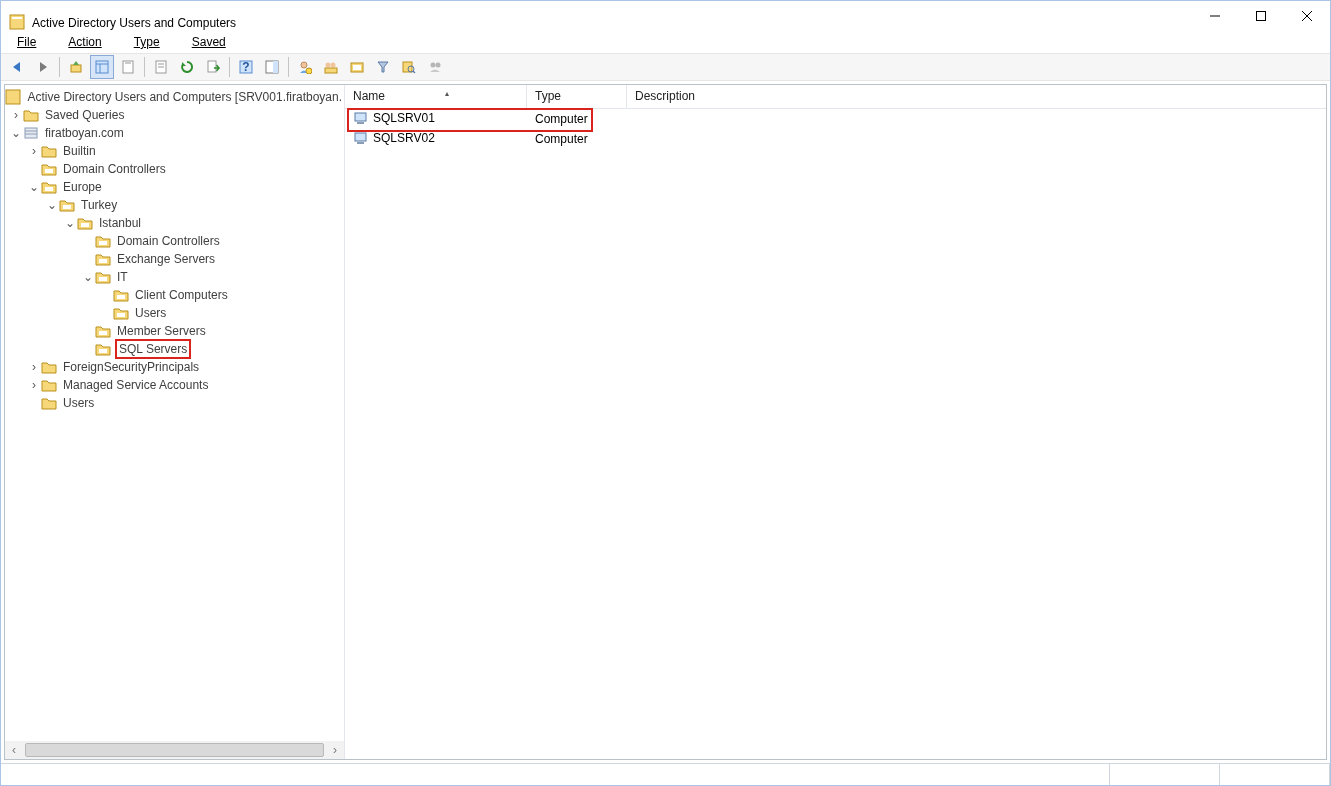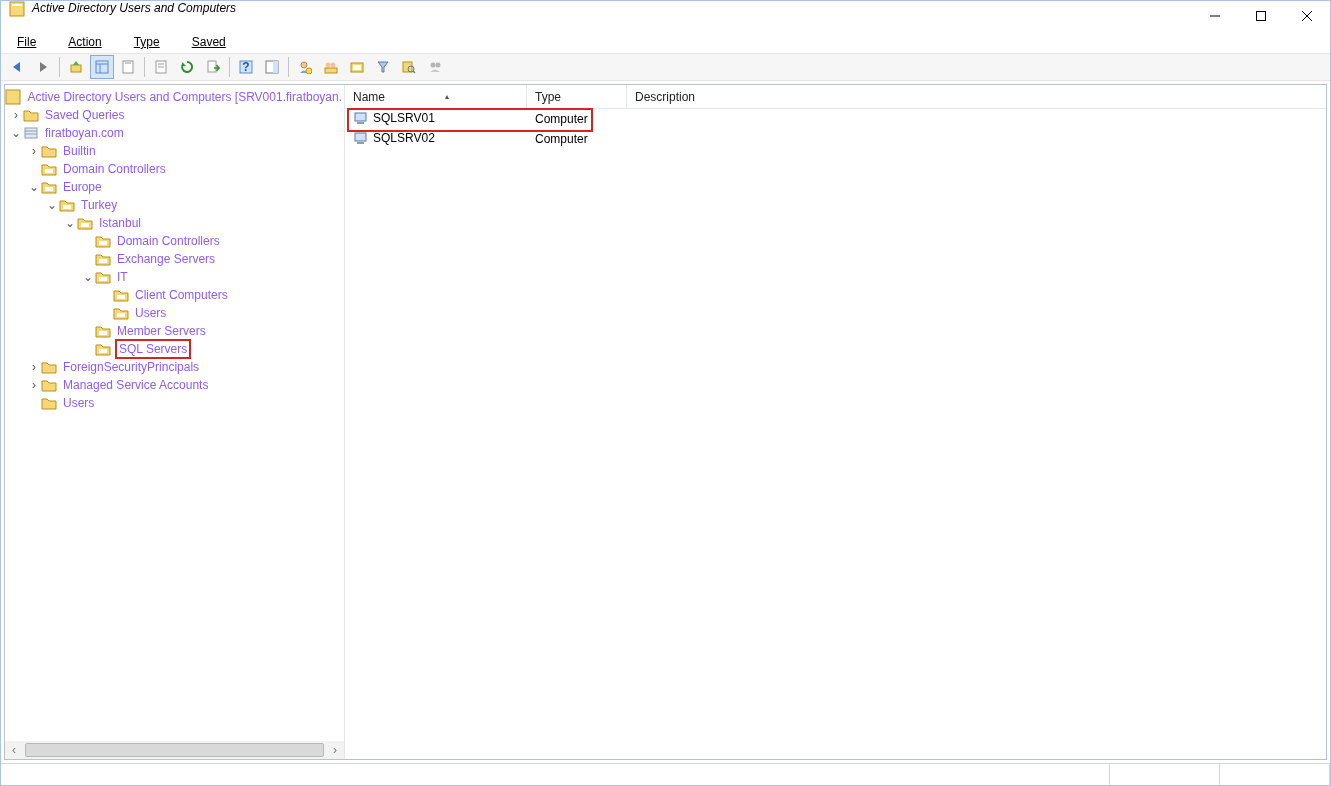--- a/index.html
+++ b/index.html
@@ -1,40 +1,40 @@
 <!DOCTYPE html>
 <html><head>
 <meta charset="utf-8">
 <style>
 * { box-sizing: border-box; margin: 0; padding: 0; font-family: "Segoe UI", Tahoma, sans-serif; font-size: 12px; }
 body { background: #fff; width: 1331px; height: 786px; overflow: hidden; border: 1px solid #a9c4e4; }
-.titlebar { height: 30px; display: flex; align-items: flex-start; padding-left: 8px; background: #fff; border-bottom: 1px solid #fff; font-style: italic; }
+.titlebar { height: 30px; display: flex; align-items: flex-end; padding-left: 8px; background: #fff; border-bottom: 1px solid #fff; }
 .titlebar .app-icon { width: 16px; height: 16px; margin-right: 7px; }
 .titlebar .title { flex: 1; color: #000; }
 .winctrls { display: flex; height: 100%; }
 .winctrls .wbtn { width: 46px; display: flex; align-items: center; justify-content: center; cursor: default; }
 .menubar { height: 22px; display: flex; align-items: center; padding-left: 10px; gap: 20px; }
 .menubar .mitem { padding: 2px 6px; cursor: default; }
 .menubar .ul { text-decoration: underline; }
 .toolbar { height: 28px; border-top: 1px solid #e6e6e6; border-bottom: 1px solid #e6e6e6; background: #f6f6f6; display: flex; align-items: center; padding-left: 4px; gap: 2px; }
 .toolbar .tbtn { width: 24px; height: 24px; display: flex; align-items: center; justify-content: center; border: 1px solid transparent; cursor: default; }
 .toolbar .tbtn.active { border: 1px solid #8aa8d8; background: #d6e5f7; }
 .toolbar .sep { width: 1px; height: 20px; background: #c4c4c4; margin: 0 2px; }
 .content { border: 1px solid #b9c1c9; margin: 3px; height: calc(786px - 30px - 22px - 28px - 30px); display: flex; }
 .treepane { width: 340px; border-right: 1px solid #e3e6ea; overflow: hidden; position: relative; }
 .tree { padding: 3px 0; }
 .tree-row { display: flex; align-items: center; height: 18px; white-space: nowrap; cursor: default; }
 .tree-row .sp { display: inline-block; }
 .tree-row .tw { width: 14px; text-align: center; color: #5a5a5a; display: inline-block; cursor: default; }
 .tree-row .ic { width: 16px; height: 16px; margin-right: 4px; display: inline-flex; align-items: center; justify-content: center; }
-.tree-row .lab { color: #8b5cf6; padding: 1px 2px; }
+.tree-row .lab { color: #404040; padding: 1px 2px; }
 .tree-row.selected .lab { border: 2px solid #d9231c; background: #fff; }
 .listpane { flex: 1; display: flex; flex-direction: column; }
 .listheader { height: 24px; display: flex; border-bottom: 1px solid #e3e6ea; }
-.listheader .col { border-right: 1px solid #e3e6ea; padding: 4px 8px; display: flex; align-items: center; color: #222; background: #fff; cursor: default; }
+.listheader .col { border-right: 1px solid #e3e6ea; padding: 4px 8px; display: flex; align-items: flex-start; color: #222; background: #fff; cursor: default; }
 .listheader .sorticon { margin-left: 60px; color: #555; font-size: 8px; }
 .listrows { flex: 1; }
 .listrow { height: 20px; display: flex; align-items: center; }
 .listrow .cell { padding: 0 8px; display: flex; align-items: flex-start; }
 .listrow.highlighted { position: relative; }
 .listrow.highlighted::after { content: ""; position: absolute; left: 2px; top: -1px; width: 242px; height: 20px; border: 2px solid #d9231c; pointer-events: none; }
 .statusbar { height: 22px; border-top: 1px solid #cfd6dd; display: flex; }
 .statusbar .sseg { border-right: 1px solid #cfd6dd; flex: 1; }
 .statusbar .sseg.small { flex: 0 0 110px; }
 .hscroll { position: absolute; bottom: 0; left: 0; right: 0; height: 18px; background: #f2f2f2; display: flex; align-items: center; }

